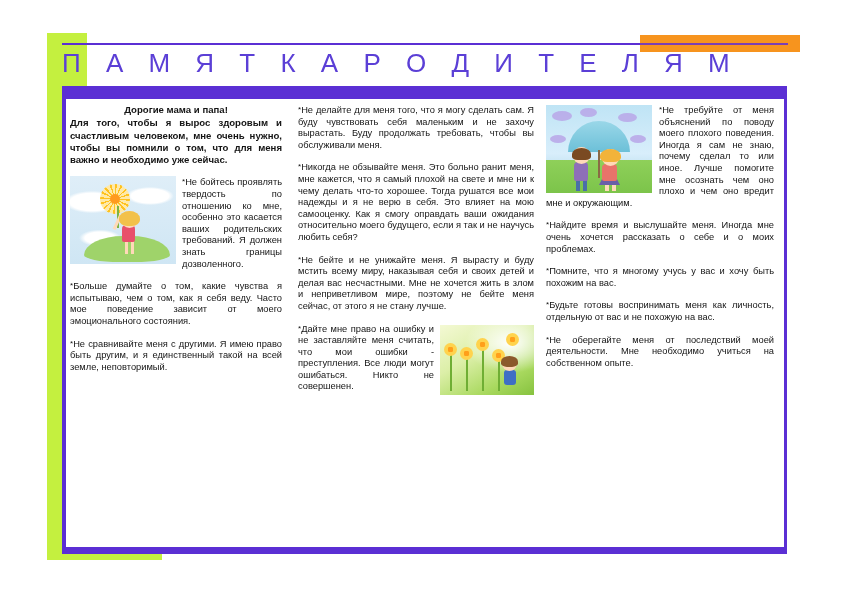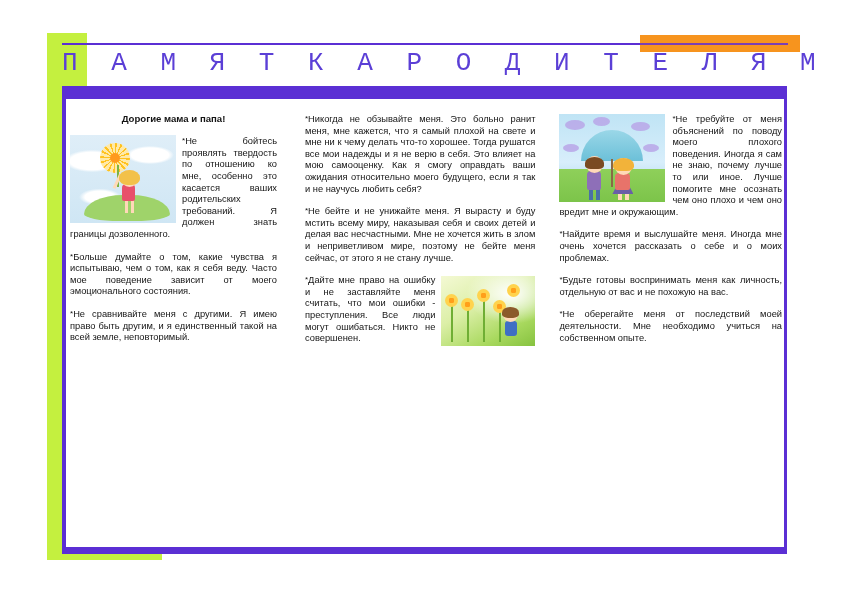--- a/index.html
+++ b/index.html
@@ -64,21 +64,21 @@
     width: 148px;
     height: 2px;
     background: #7b3fb5;
   }
 
   .doc-title {
     position: absolute;
     left: 62px;
     top: 48px;
     width: 700px;
-    font-family: Liberation Mono, monospace;
+    font-family: Liberation Sans, sans-serif;
     font-size: 26px;
     letter-spacing: 9px;
     color: #5b3fd6;
     white-space: nowrap;
   }
 
   
   .frame {
     position: absolute;
     left: 62px;
@@ -93,23 +93,22 @@
     box-sizing: border-box;
   }
 
   .columns {
     position: absolute;
     left: 70px;
     top: 104px;
     width: 712px;
     height: 444px;
     display: flex;
-    gap: 24px;
+    gap: 12px;
     box-sizing: border-box;
-    margin-top: 9px;
   }
 
   .col {
     width: 228px;
     font-size: 9.3px;
     line-height: 11.6px;
     color: #141414;
     text-align: justify;
     box-sizing: border-box;
   }
@@ -334,20 +333,21 @@
 
   <div class="doc-title">П А М Я Т К А   Р О Д И Т Е Л Я М</div>
 
   <div class="frame"></div>
 
   <div class="columns">
 
     <div class="col col-1">
       <p class="intro">
         <span class="lead">Дорогие мама и папа!</span>
+        <span>Для того, чтобы я вырос здоровым и счастливым человеком, мне очень нужно, чтобы вы помнили о том, что для меня важно и необходимо уже сейчас.</span>
       </p>
 
       <div class="illus illus-girl-flower">
         <div class="hill"></div>
         <div class="flower"></div>
         <div class="flower-core"></div>
         <div class="stem"></div>
         <div class="arm"></div>
         <div class="leg l"></div>
         <div class="leg r"></div>
@@ -355,20 +355,21 @@
         <div class="head"></div>
         <div class="hair"></div>
       </div>
 
       <p class="para"><span class="bullet">*</span><span>Не бойтесь проявлять твердость по отношению ко мне, особенно это касается ваших родительских требований. Я должен знать границы дозволенного.</span></p>
       <p class="para"><span class="bullet">*</span><span>Больше думайте о том, какие чувства я испытываю, чем о том, как я себя веду. Часто мое поведение зависит от моего эмоционального состояния.</span></p>
       <p class="para"><span class="bullet">*</span><span>Не сравнивайте меня с другими. Я имею право быть другим, и я единственный такой на всей земле, неповторимый.</span></p>
     </div>
 
     <div class="col col-2">
+      <p class="para"><span class="bullet">*</span><span>Не делайте для меня того, что я могу сделать сам. Я буду чувствовать себя маленьким и не захочу вырастать. Буду продолжать требовать, чтобы вы обслуживали меня.</span></p>
       <p class="para"><span class="bullet">*</span><span>Никогда не обзывайте меня. Это больно ранит меня, мне кажется, что я самый плохой на свете и мне ни к чему делать что-то хорошее. Тогда рушатся все мои надежды и я не верю в себя. Это влияет на мою самооценку. Как я смогу оправдать ваши ожидания относительно моего будущего, если я так и не научусь любить себя?</span></p>
       <p class="para"><span class="bullet">*</span><span>Не бейте и не унижайте меня. Я вырасту и буду мстить всему миру, наказывая себя и своих детей и делая вас несчастными. Мне не хочется жить в злом и неприветливом мире, поэтому не бейте меня сейчас, от этого я не стану лучше.</span></p>
 
       <div class="illus illus-daffodils">
         <div class="dstem" style="left:10px; top:26px; height:40px;"></div>
         <div class="dstem" style="left:26px; top:30px; height:36px;"></div>
         <div class="dstem" style="left:42px; top:22px; height:44px;"></div>
         <div class="dstem" style="left:58px; top:32px; height:34px;"></div>
         <div class="df" style="left:4px; top:18px;"></div>
         <div class="df" style="left:20px; top:22px;"></div>
@@ -398,20 +399,21 @@
         <div class="b-head"></div>
         <div class="b-hair"></div>
         <div class="g-leg" style="left:59px;"></div>
         <div class="g-leg" style="left:66px;"></div>
         <div class="g-skirt"></div>
         <div class="g-body"></div>
         <div class="g-head"></div>
         <div class="g-hair"></div>
       </div>
 
-      <p class="para"><span class="bullet">*</span><span>Не требуйте от меня объяснений по поводу моего плохого поведения. Иногда я сам не знаю, почему лучше то или иное. Лучше помогите мне осознать чем оно плохо и чем оно вредит мне и окружающим.</span></p>
+      <p class="para"><span class="bullet">*</span><span>Не требуйте от меня объяснений по поводу моего плохого поведения. Иногда я сам не знаю, почему сделал то или иное. Лучше помогите мне осознать чем оно плохо и чем оно вредит мне и окружающим.</span></p>
       <p class="para"><span class="bullet">*</span><span>Найдите время и выслушайте меня. Иногда мне очень хочется рассказать о себе и о моих проблемах.</span></p>
+      <p class="para"><span class="bullet">*</span><span>Помните, что я многому учусь у вас и хочу быть похожим на вас.</span></p>
       <p class="para"><span class="bullet">*</span><span>Будьте готовы воспринимать меня как личность, отдельную от вас и не похожую на вас.</span></p>
       <p class="para"><span class="bullet">*</span><span>Не оберегайте меня от последствий моей деятельности. Мне необходимо учиться на собственном опыте.</span></p>
     </div>
 
   </div>
 </div>
 
 </body></html>

